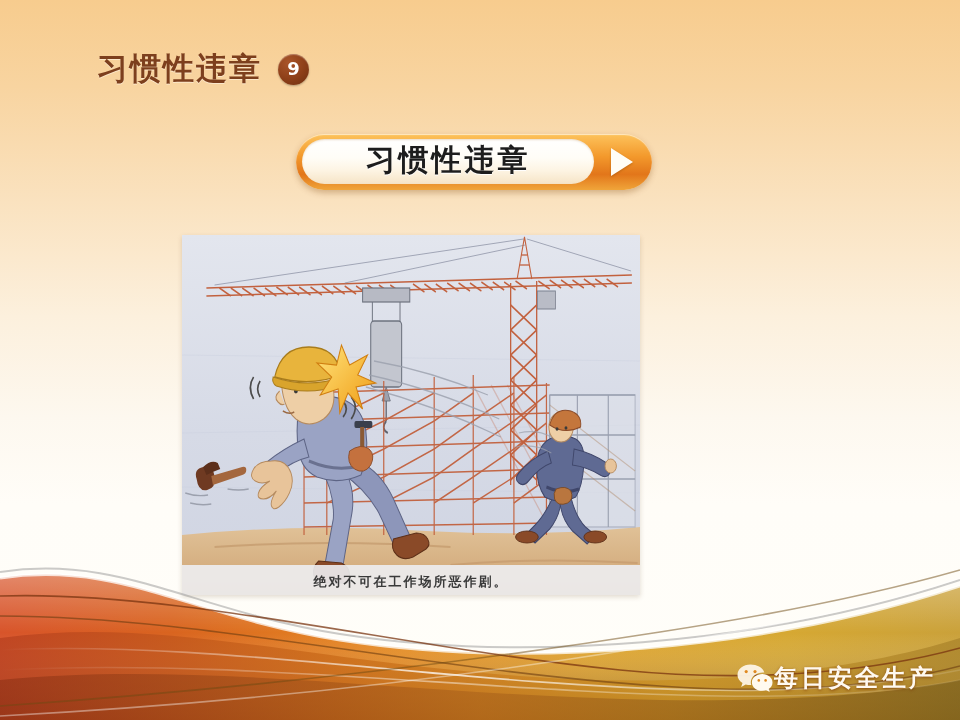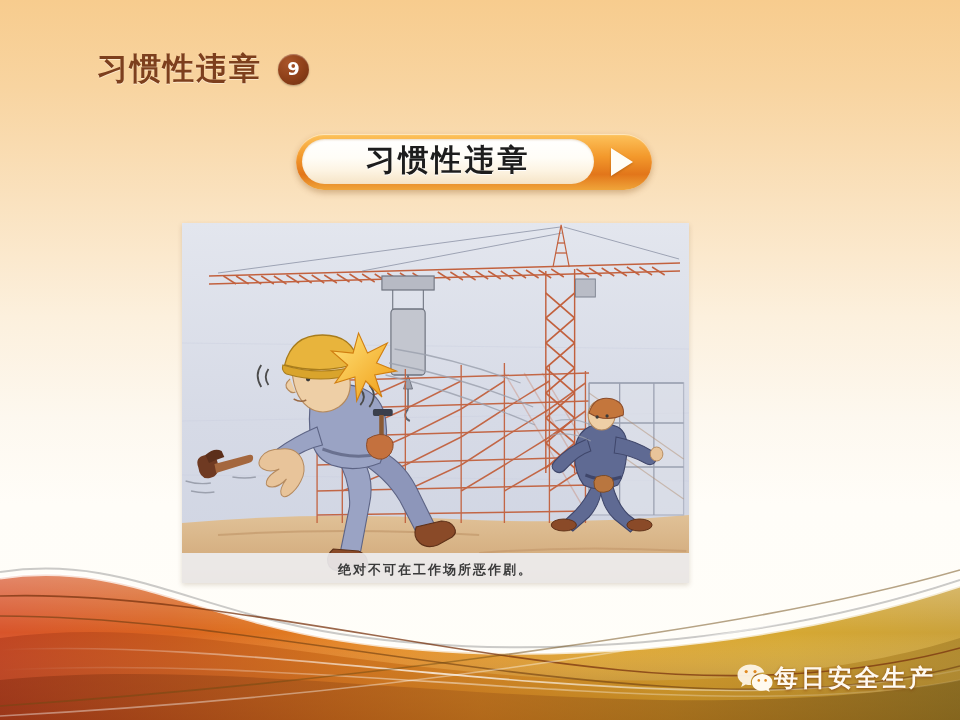--- a/index.html
+++ b/index.html
@@ -68,22 +68,22 @@
     width:0; height:0;
     border-top:14px solid transparent;
     border-bottom:14px solid transparent;
     border-left:22px solid #fffdf6;
     filter:drop-shadow(0 1px 1px rgba(140,70,0,.45));
     margin-left:4px;
   }
 
   
   .illus {
-    position:absolute; left:182px; top:223px;
-    width:507px; height:360px;
+    position:absolute; left:182px; top:235px;
+    width:458px; height:360px;
     background:#eceef2;
     box-shadow:0 2px 5px rgba(90,60,30,.18);
     overflow:hidden;
   }
   .illus svg { display:block; width:100%; height:100%; }
   .illus-caption {
     position:absolute; left:0; bottom:4px; width:100%;
     text-align:center;
     font-size:13px; font-weight:700; letter-spacing:2px;
     color:#3a3a3a;

